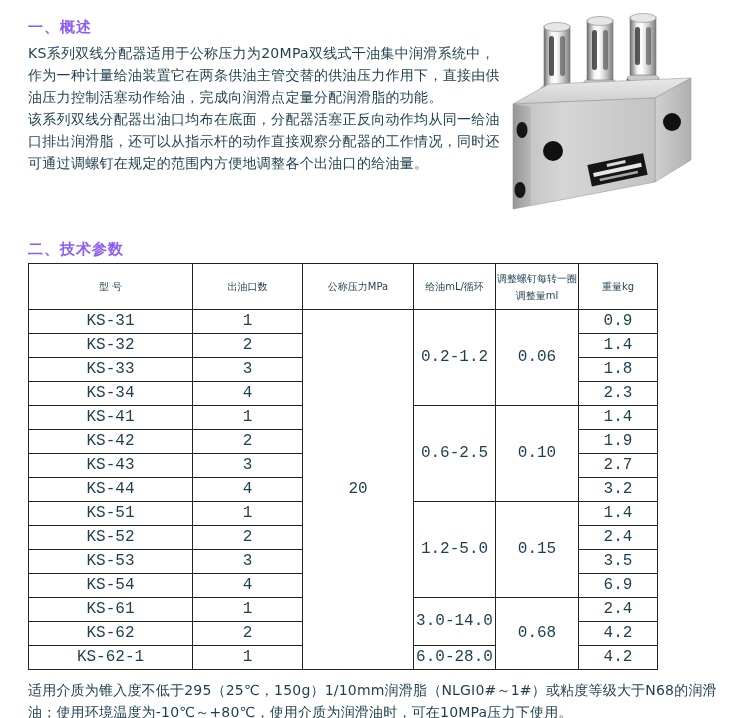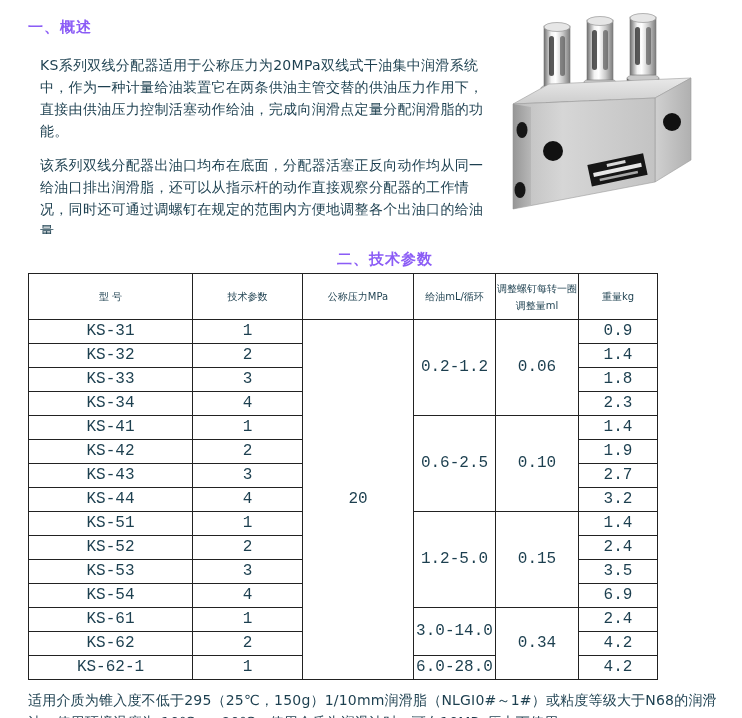--- a/index.html
+++ b/index.html
@@ -27,29 +27,29 @@
   .overview-block {
     height: 192px;
     overflow: hidden;
   }
   .overview-text {
     width: 480px;
     font-size: 14px;
     line-height: 22px;
     letter-spacing: 0.3px;
   }
-  .overview-text p { margin: 12px; }
+  .overview-text p { margin: 0; }
 
   .product-photo {
     position: absolute;
     top: 12px; left: 505px;
     width: 228px; height: 200px;
   }
 
-  .specs-heading { margin-top: 16px; margin-bottom: 4px; text-align: center; }
+  .specs-heading { margin-top: 6px; margin-bottom: 4px; }
 
   table.specs {
     border-collapse: collapse;
     table-layout: fixed;
     width: 629px;
   }
   table.specs th, table.specs td {
     border: 1px solid #222222;
     text-align: center;
     vertical-align: middle;
@@ -184,21 +184,21 @@
         <col style="width:164px">
           <col style="width:110px">
           <col style="width:111px">
         <col style="width:82px">
           <col style="width:83px">
           <col style="width:79px">
       </colgroup>
       <thead>
         <tr>
           <th>型 号</th>
-          <th>技术参数</th>
+          <th>出油口数</th>
           <th>公称压力MPa</th>
           <th>给油mL/循环</th>
           <th>调整螺钉每转一圈调整量ml</th>
           <th>重量kg</th>
         </tr>
       </thead>
       <tbody>
           <tr>
             <td>KS-31</td>
             <td>1</td>
@@ -263,21 +263,21 @@
           </tr>
           <tr>
             <td>KS-54</td>
             <td>4</td>
             <td>6.9</td>
           </tr>
           <tr>
             <td>KS-61</td>
             <td>1</td>
             <td rowspan="2">3.0-14.0</td>
-            <td rowspan="3">0.34</td>
+            <td rowspan="3">0.68</td>
             <td>2.4</td>
           </tr>
           <tr>
             <td>KS-62</td>
             <td>2</td>
             <td>4.2</td>
           </tr>
           <tr>
             <td>KS-62-1</td>
             <td>1</td>

